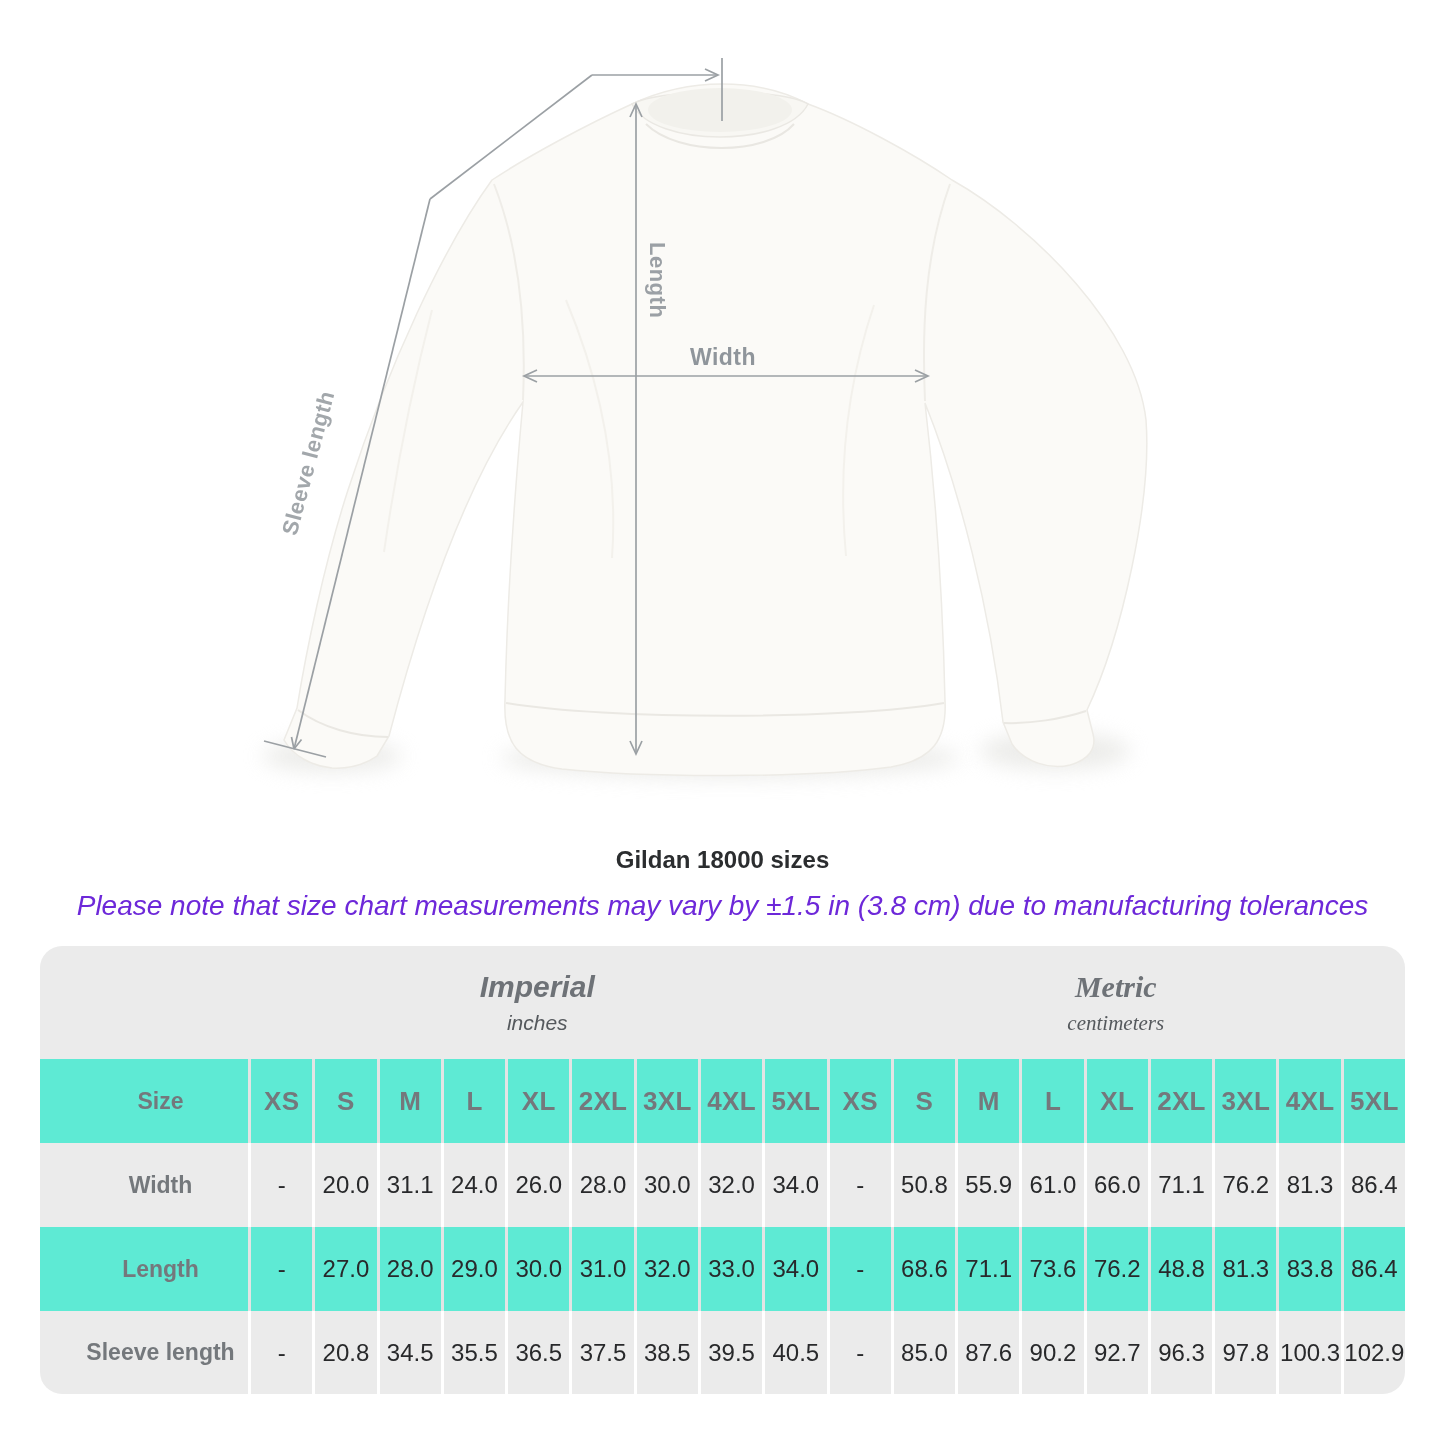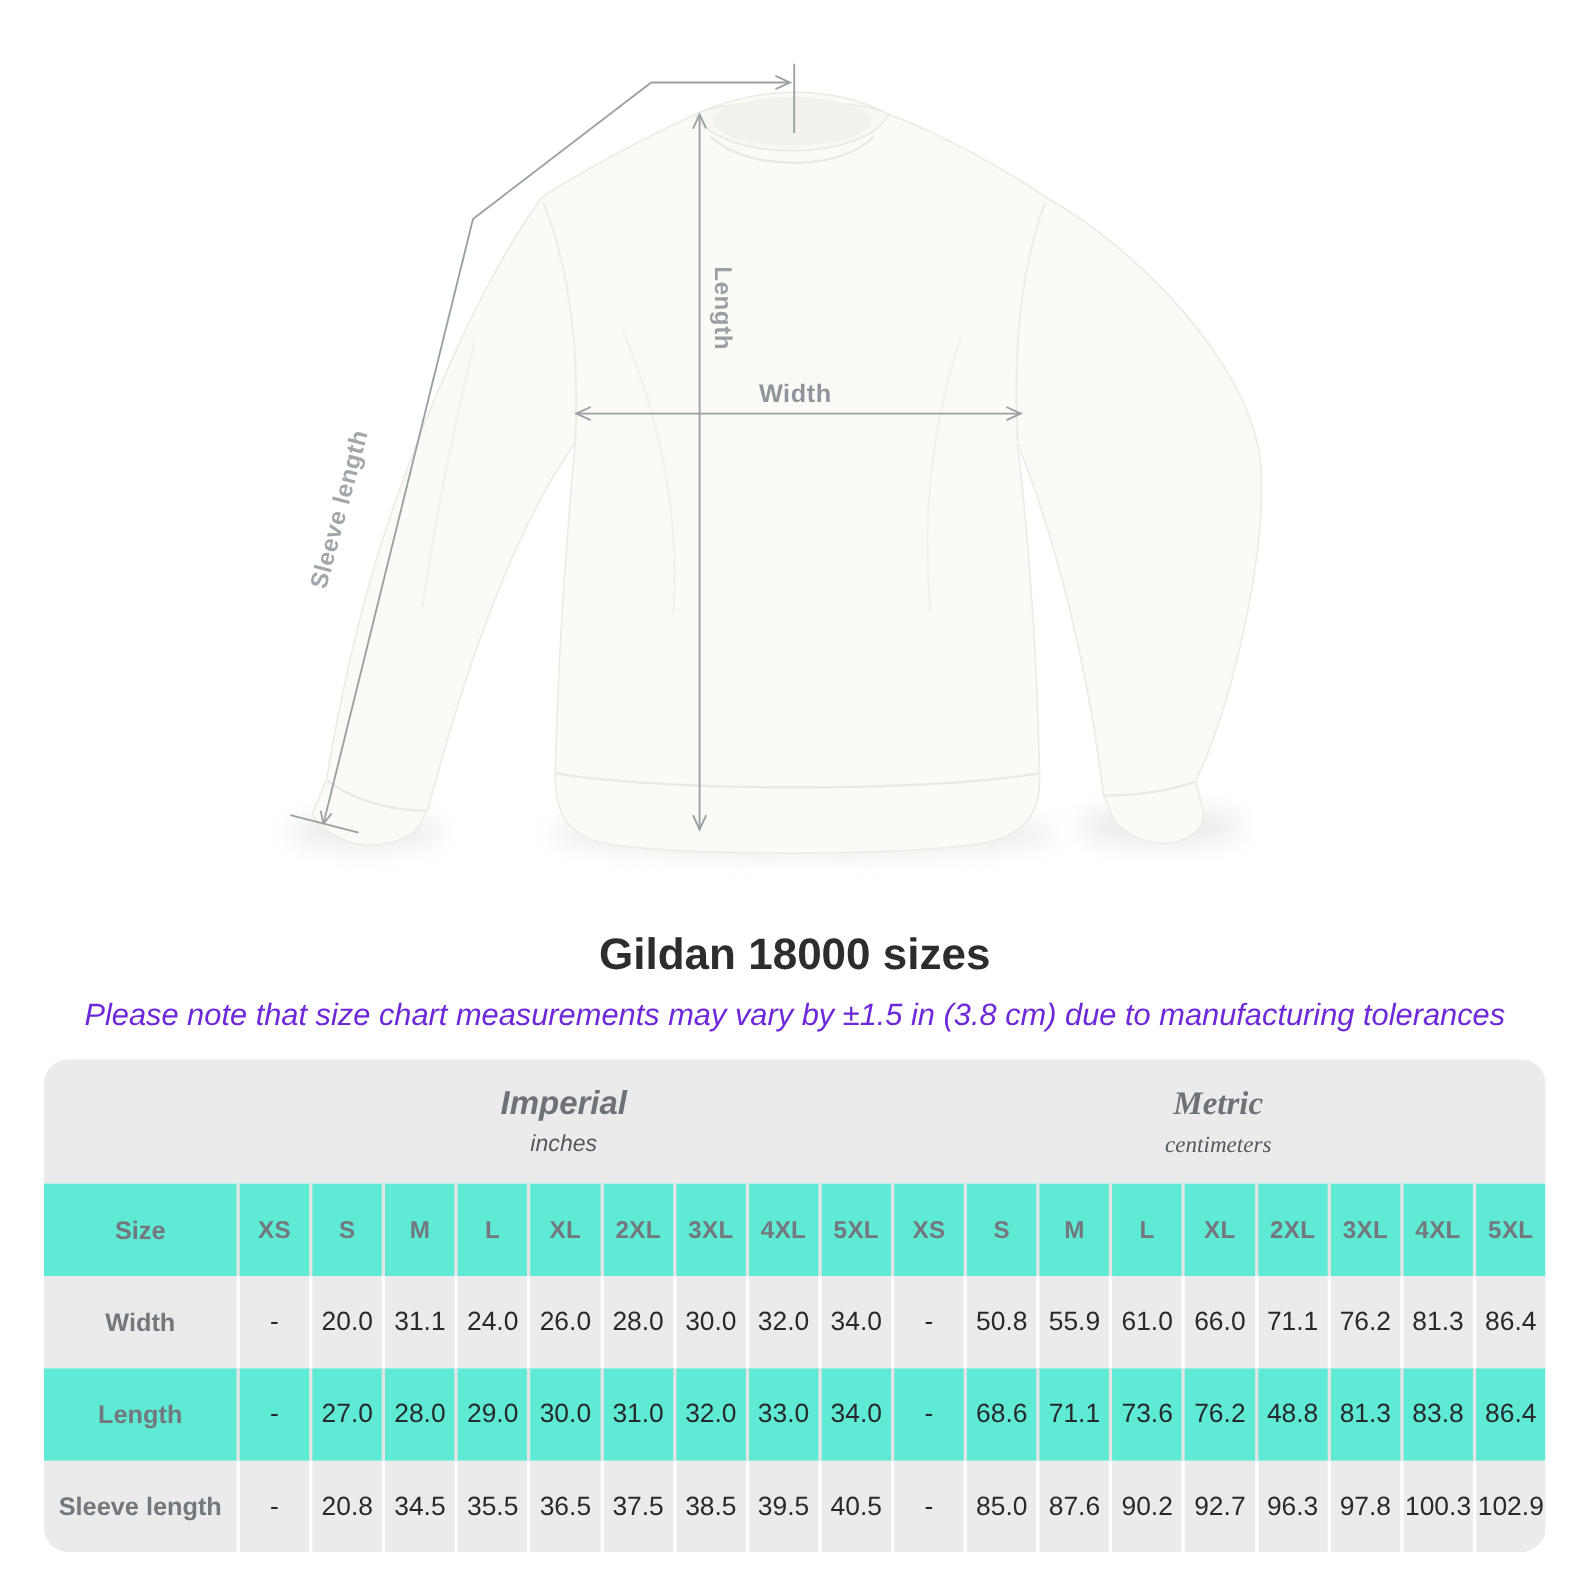--- a/index.html
+++ b/index.html
@@ -18,43 +18,43 @@
   .meas-label{position:absolute;z-index:2;font-weight:700;white-space:nowrap;}
   .label-length{left:670px;top:242px;font-size:22px;color:#9ba0a5;letter-spacing:.5px;
                 transform:rotate(90deg);transform-origin:0 0;}
   .label-width{left:588px;top:344px;width:270px;text-align:center;font-size:23px;
                color:#8f959b;letter-spacing:.5px;}
   .label-sleeve{left:302px;top:512px;font-size:22px;color:#a2a7ab;letter-spacing:.5px;
                 transform:rotate(-75deg);transform-origin:left bottom;height:26px;}
 
   
   .title-block{margin-top:14px;text-align:center;}
-  .page-title{margin:16px;font-size:40px;font-weight:700;color:#2b2d2f;}
+  .page-title{margin:16px;font-size:24px;font-weight:700;color:#2b2d2f;}
   .page-subtitle{margin-top:10px;font-size:28px;font-style:italic;color:#6d28d9;}
 
   
   .size-table{position:relative;width:1365px;margin:24px 40px 0 40px;border-radius:22px;
               overflow:hidden;}
-  .trow{display:grid;grid-template-columns:175px repeat(18,1fr);}
+  .trow{display:grid;grid-template-columns:175px repeat(18,1fr);padding-left:33px;}
   .band{height:113px;background:#ebebeb;}
   .unit-group{display:flex;flex-direction:column;align-items:center;justify-content:center;}
   .unit-imperial{grid-column:2 / 11;}
   .unit-metric{grid-column:11 / 20;font-family:Liberation Serif, serif;}
   .unit-label{font-size:30px;font-weight:700;font-style:italic;color:#6e7277;}
   .unit-sub{margin-top:7px;font-size:21px;font-style:italic;color:#55595d;}
 
   .cell{display:flex;align-items:center;justify-content:center;}
   .trow.cells > .cell + .cell{border-left:3px solid var(--sep);}
   .row-white{background:#5eead4;--sep:#e4e4e4;}
   .row-gray{background:#ebebeb;--sep:#ffffff;}
   .size-row{height:84px;}
   .data-row{height:84px;}
   .last-row{height:83px;}
 
-  .size-head{font-size:22px;font-weight:700;color:#74787c;letter-spacing:.3px;}
+  .size-head{font-size:26px;font-weight:700;color:#74787c;letter-spacing:.3px;}
   .row-label{font-size:23px;font-weight:700;color:#74787c;}
   .val{font-size:24px;color:#28292b;}
 </style>
 </head>
 <body>
 
 <div class="canvas">
 
   <div class="figure">
     <div class="shadow sh1"></div>

